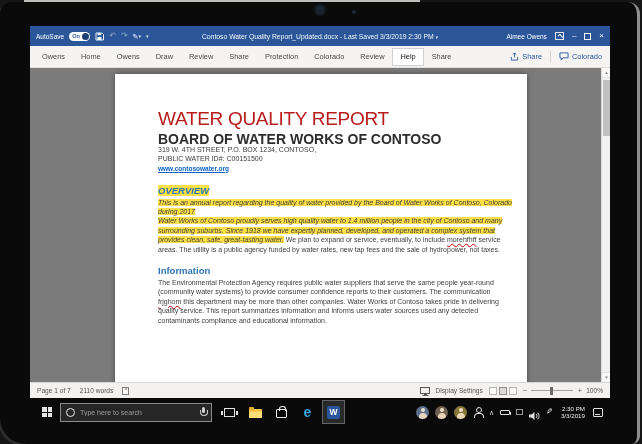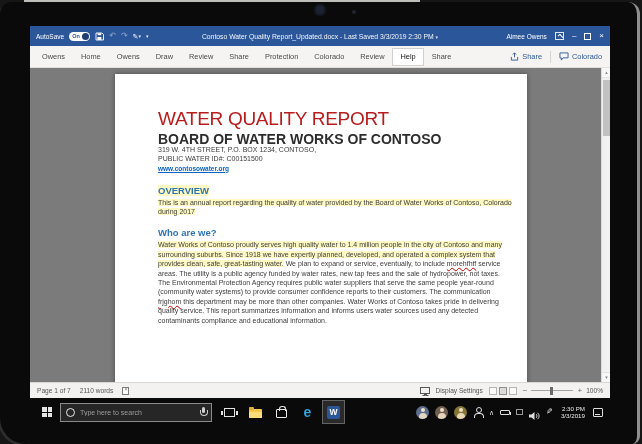--- a/index.html
+++ b/index.html
@@ -66,21 +66,21 @@
   .workarea { flex:1 1 auto; position:relative; background:#7b7b7b; overflow:hidden; }
   .page { position:absolute; left:85px; top:6px; width:412px; height:330px; background:#fff;
     box-shadow:0 0 5px rgba(0,0,0,.4); padding:34px 6px 0 43px; }
   .doc-title { font-size:19px; font-weight:normal; color:#b91c1c; letter-spacing:-.3px; margin:0 0 5px 0; }
   .org { font-size:14px; font-weight:bold; color:#2d2d2d; line-height:9.5px; }
   .addr { font-size:7px; color:#3c3c3c; line-height:9.5px; }
   .weblink { font-size:6.5px; font-weight:bold; color:#0b62c4; text-decoration:underline; line-height:10px; }
   .h2 { font-size:9.5px; font-weight:bold; color:#2e74b5; margin:11px 0 2px 0; }
   .h2:first-of-type { margin-top:13px; }
   .para { font-size:7px; line-height:9.4px; color:#3d3d3d; margin:0; width:356px; }
-  .hl { background:#fef9c3; }
+  .hl { background:#fde047;font-style:italic; }
   .missp { text-decoration:underline wavy #c40000 1px; text-underline-offset:1px; }
 
   
   .vscroll { position:absolute; right:0; top:0; bottom:0; width:9px; background:#f1f1f1;
     border-left:1px solid #dcdcdc; }
   .vscroll .arr { position:absolute; left:0; width:9px; height:10px; color:#8b8b8b;
     font-size:4.5px; text-align:center; line-height:10px; background:#f7f7f7; }
   .arr.up { top:0; border-bottom:1px solid #e3e3e3; }
   .arr.down { bottom:0; border-top:1px solid #e3e3e3; }
   .thumb { position:absolute; left:1px; top:12px; width:7px; height:56px; background:#c1c1c1; }
@@ -236,23 +236,23 @@
     <div class="page">
       <div class="doc-title">WATER QUALITY REPORT</div>
       <div class="org">BOARD OF WATER WORKS OF CONTOSO</div>
       <div class="addr">319 W. 4TH STREET, P.O. BOX 1234, CONTOSO,</div>
       <div class="addr">PUBLIC WATER ID#: C00151500</div>
       <div class="weblink">www.contosowater.org</div>
 
       <div class="h2"><span class="hl">OVERVIEW</span></div>
       <p class="para"><span class="hl">This is an annual report regarding the quality of water provided by the Board of Water Works of Contoso, Colorado during 2017</span></p>
 
-      <div class="h2">Who are we?</div>
       <p class="para"><span class="hl">Water Works of Contoso proudly serves high quality water to 1.4 million people in the city of Contoso and many surrounding suburbs. Since 1918 we have expertly planned, developed, and operated a complex system that provides clean, safe, great-tasting water.</span><span> We plan to expand or service, eventually, to include </span><span class="missp">morehfhff</span><span> service areas. The utility is a public agency funded by water rates, new tap fees and the sale of hydropower, not taxes.</span></p>
 
+      <div class="h2">Information</div>
       <p class="para"><span>The Environmental Protection Agency requires public water suppliers that serve the same people year-round (community water systems) to provide consumer confidence reports to their customers. The communication </span><span class="missp">frjghom</span><span> this department may be more than other companies. Water Works of Contoso takes pride in delivering quality service. This report summarizes information and informs users water sources used any detected contaminants compliance and educational information.</span></p>
 
     </div>
 
     <div class="vscroll">
       <span class="arr up">▲</span>
       <span class="thumb"></span>
       <span class="arr down">▼</span>
     </div>
   </div>

